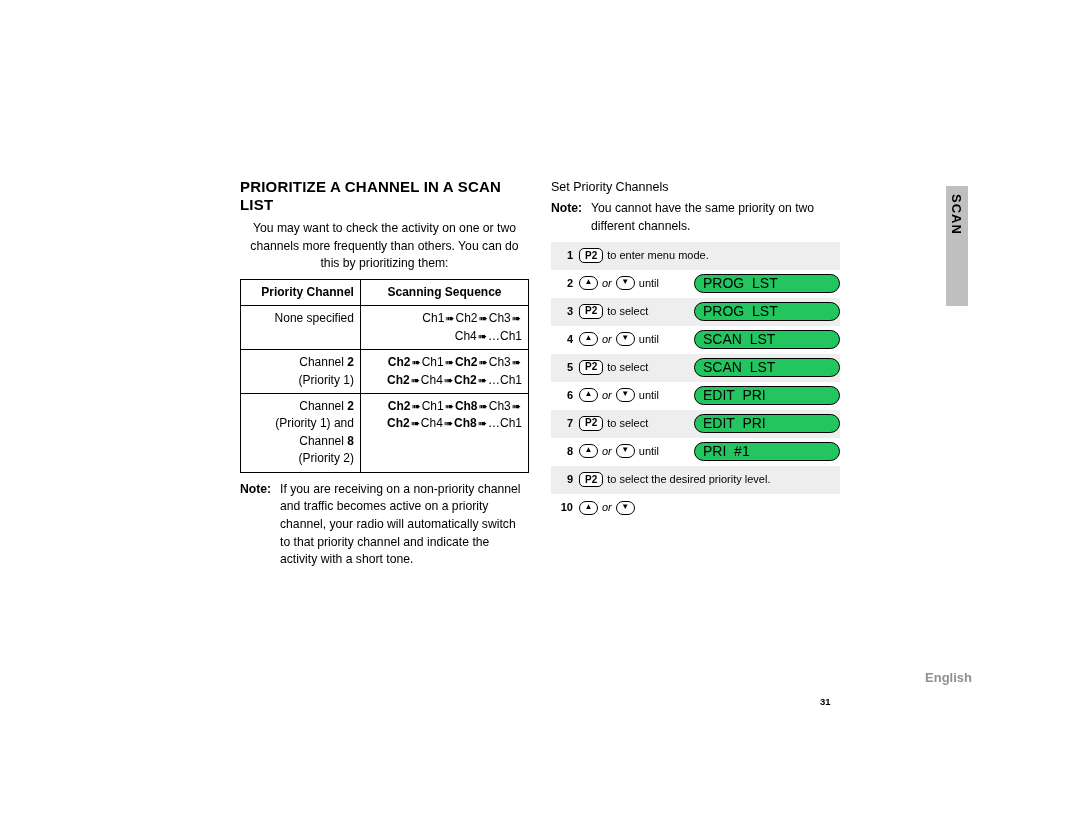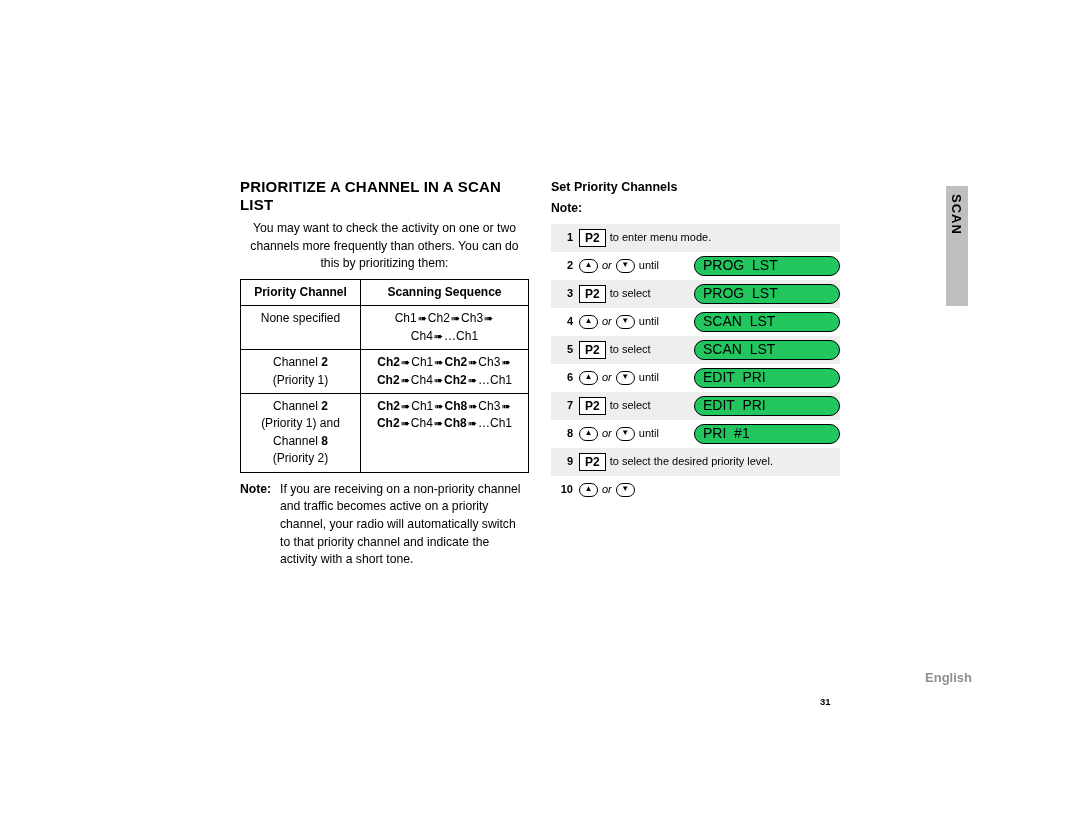--- a/index.html
+++ b/index.html
@@ -27,21 +27,21 @@
   }
   h1.section-title {
     font-size: 15px;
     font-weight: bold;
     margin: 0 0 6px 0;
     line-height: 1.2;
     letter-spacing: .2px;
   }
   h2.sub-title {
     font-size: 12.5px;
-    font-weight: bold;
+    font-weight: normal;
     margin: 0 0 4px 0;
   }
   p.para { margin: 0 0 6px 0; text-align: center; }
   .note-left {
     display: flex;
     margin-top: 8px;
   }
   .note-left .label { font-weight: bold; width: 40px; flex: 0 0 40px; }
   .note-left .text {}
   .note-right {
@@ -52,21 +52,21 @@
   .note-right .text {}
   table.priority {
     border-collapse: collapse;
     width: 100%;
     margin: 6px 0 4px 0;
     font-size: 12px;
   }
   table.priority th, table.priority td {
     border: 1.2px solid #000;
     padding: 4px 6px;
-    text-align: center;
+    text-align: right;
     vertical-align: top;
   }
   table.priority th {
     font-weight: bold;
   }
   .arrow::after { content: "➠"; font-size: 11px; padding: 0 1px; }
   .steps {
     margin-top: 6px;
     font-size: 11px;
   }
@@ -104,22 +104,22 @@
     font-size: 14px;
     font-weight: 300;
     background: #22c55e;
     white-space: pre;
     line-height: 1.1;
     text-align: left;
   }
   .p2-btn {
     display: inline-block;
     border: 1.1px solid #000;
-    border-radius: 0;
-    font-size: 12px;
+    border-radius: 5px;
+    font-size: 10px;
     font-weight: bold;
     padding: 0.5px 5px;
     line-height: 1.2;
     background: #fff;
   }
   .ud-btn {
     display: inline-block;
     border: 1.1px solid #000;
     border-radius: 10px;
     width: 17px;
@@ -224,20 +224,21 @@
     <div class="note-left">
       <div class="label">Note:</div>
       <div class="text">If you are receiving on a non-priority channel and traffic becomes active on a priority channel, your radio will automatically switch to that priority channel and indicate the activity with a short tone.</div>
     </div>
   </div>
 
   <div class="col">
     <h2 class="sub-title">Set Priority Channels</h2>
     <div class="note-right">
       <div class="label">Note:</div>
+      <div class="text">You cannot have the same priority on two different channels.</div>
     </div>
 
     <div class="steps">
 
       <div class="step-row shade">
         <div class="step-num">1</div>
         <div class="step-body">
           <span class="p2-btn">P2</span>
           <span>to enter menu mode.</span>
         </div>

